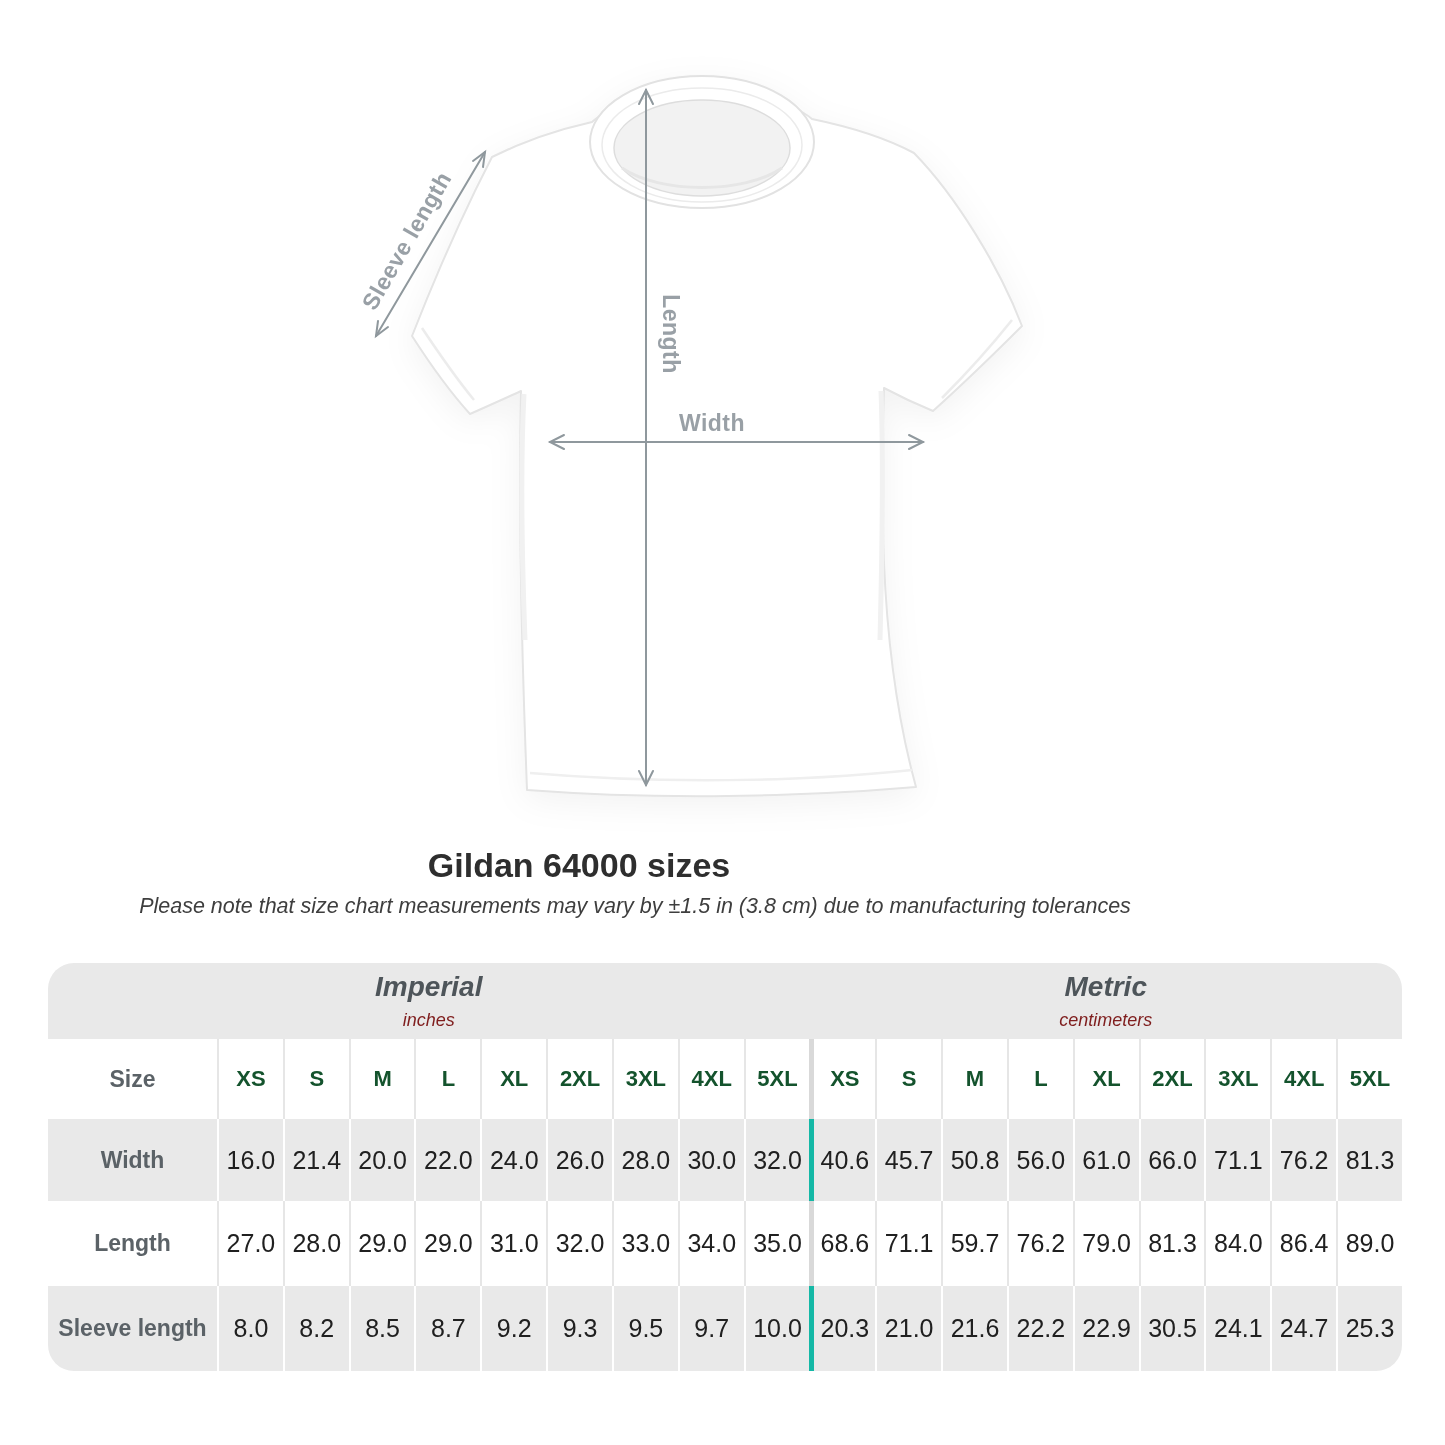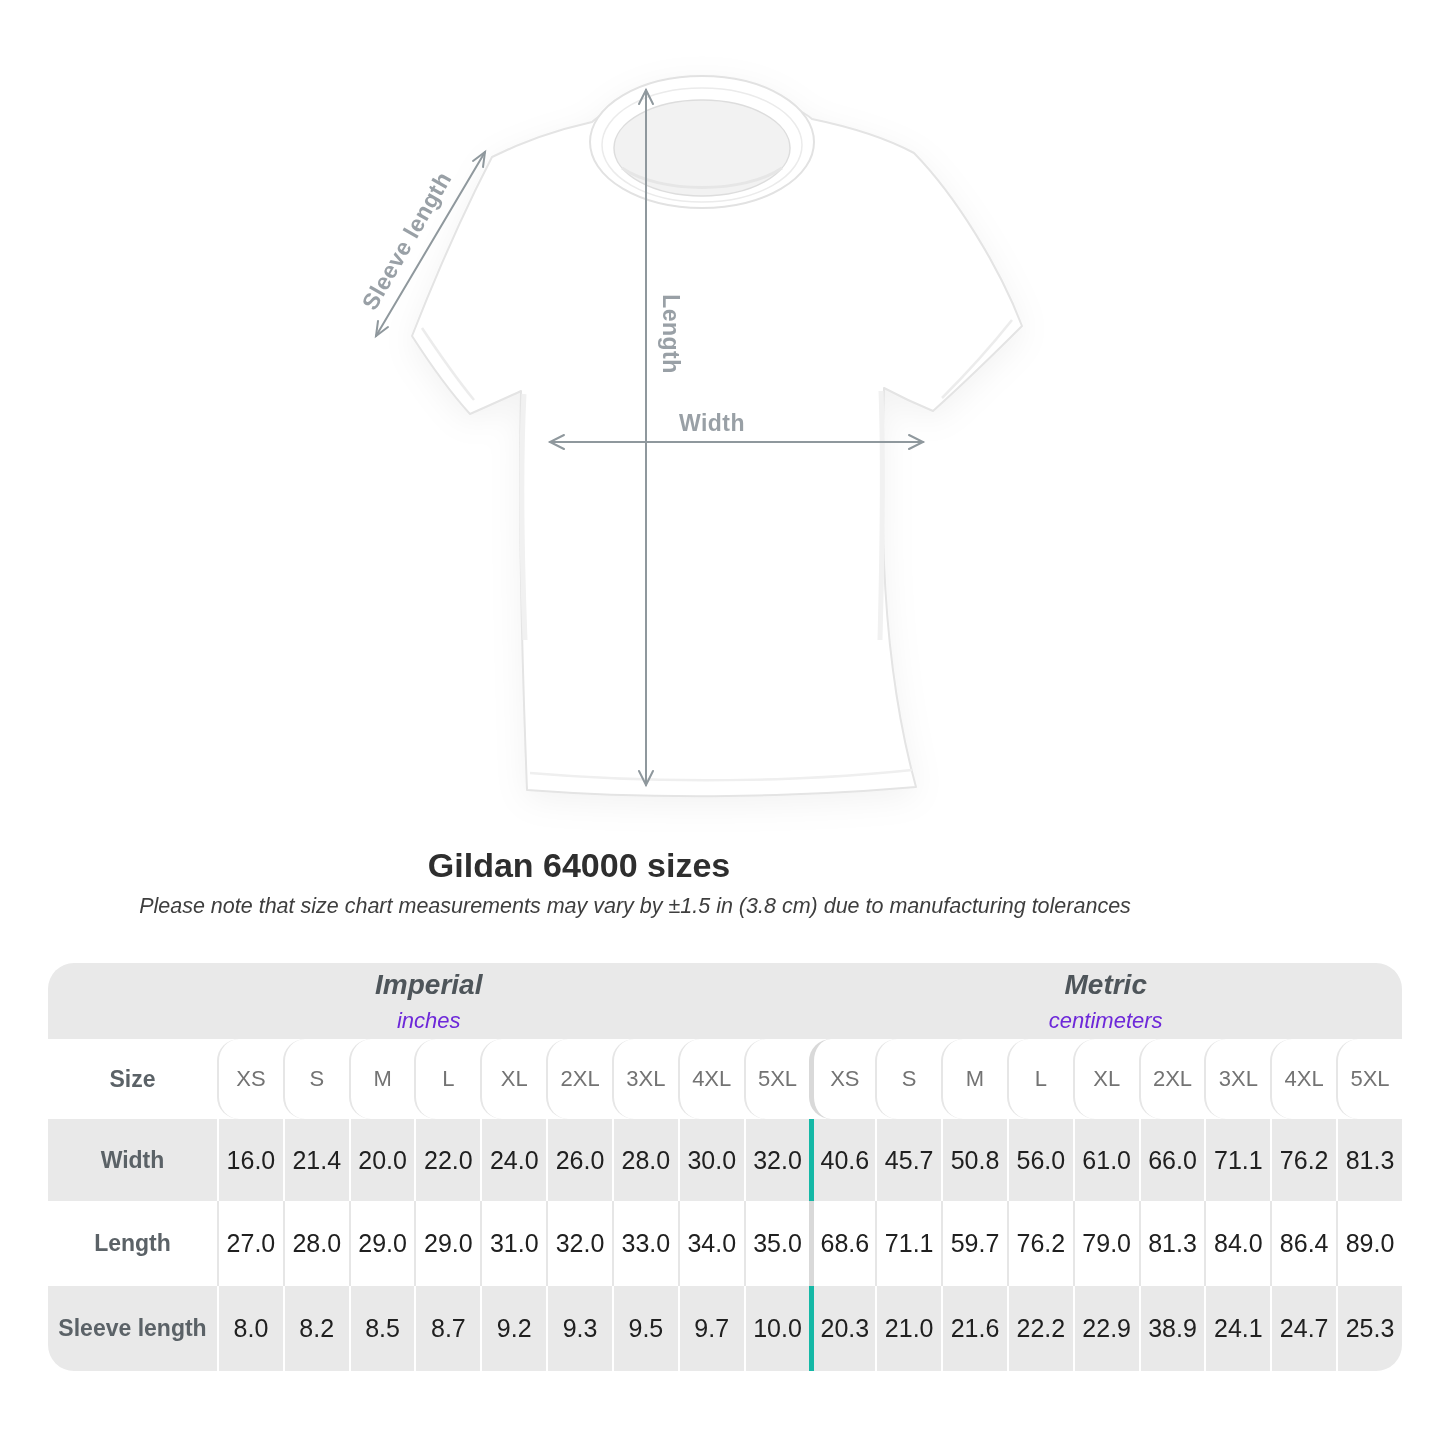--- a/index.html
+++ b/index.html
@@ -30,32 +30,32 @@
   
   .table-card {
     position:absolute; left:48px; top:963px; width:1354px;
     border-radius:26px; overflow:hidden;
   }
   table { width:100%; border-collapse:separate; border-spacing:0; table-layout:fixed; }
   col.c-label { width:169px; }
   td { text-align:center; vertical-align:middle; padding:0; }
   tr.band td { background:#e9e9e9; height:76px; }
   .sys  { font-size:28px; font-weight:bold; font-style:italic; color:#4e555a; }
-  .unit { font-size:22px; font-style:italic; color:#6d28d9; margin-top:7px; }
+  .unit { font-size:18px; font-style:italic; color:#7f1d1d; margin-top:7px; }
   tr.heads td { height:80px; }
   tr.h-width td { height:82px; }
   tr.h-data td { height:85px; }
   tr.r-white td { background:#ffffff; }
   tr.r-gray  td { background:#e9e9e9; }
   tr.r-white td:not(:first-child) { border-left:2px solid #e6e6e6; }
   tr.r-white td.msep { border-left:5px solid #d9d9d9; }
   tr.r-gray  td:not(:first-child) { border-left:2px solid #ffffff; }
   tr.r-gray  td.msep { border-left:5px solid #14b8a6; }
   .lbl { font-weight:bold; font-size:23px; color:#5b6267; }
-  .h   { font-weight:normal; font-size:22px; color:#737373;border-radius:22px; }
+  .h   { font-weight:bold; font-size:22px; color:#14532d; }
   .v   { font-size:25px; color:#202020; }
 </style>
 </head>
 <body>
 
 <div class="diagram">
   <svg width="1445" height="840" viewBox="0 0 1445 840">
     <g class="shirt">
       <path d="M 592 122
            C 556 130 520 143 492 157
@@ -206,20 +206,20 @@
       <td class="v">9.2</td>
       <td class="v">9.3</td>
       <td class="v">9.5</td>
       <td class="v">9.7</td>
       <td class="v">10.0</td>
       <td class="v msep">20.3</td>
       <td class="v">21.0</td>
       <td class="v">21.6</td>
       <td class="v">22.2</td>
       <td class="v">22.9</td>
-      <td class="v">38.9</td>
+      <td class="v">30.5</td>
       <td class="v">24.1</td>
       <td class="v">24.7</td>
       <td class="v">25.3</td>
     </tr>
   </tbody>
     </table>
 </div>
 
 </body></html>

